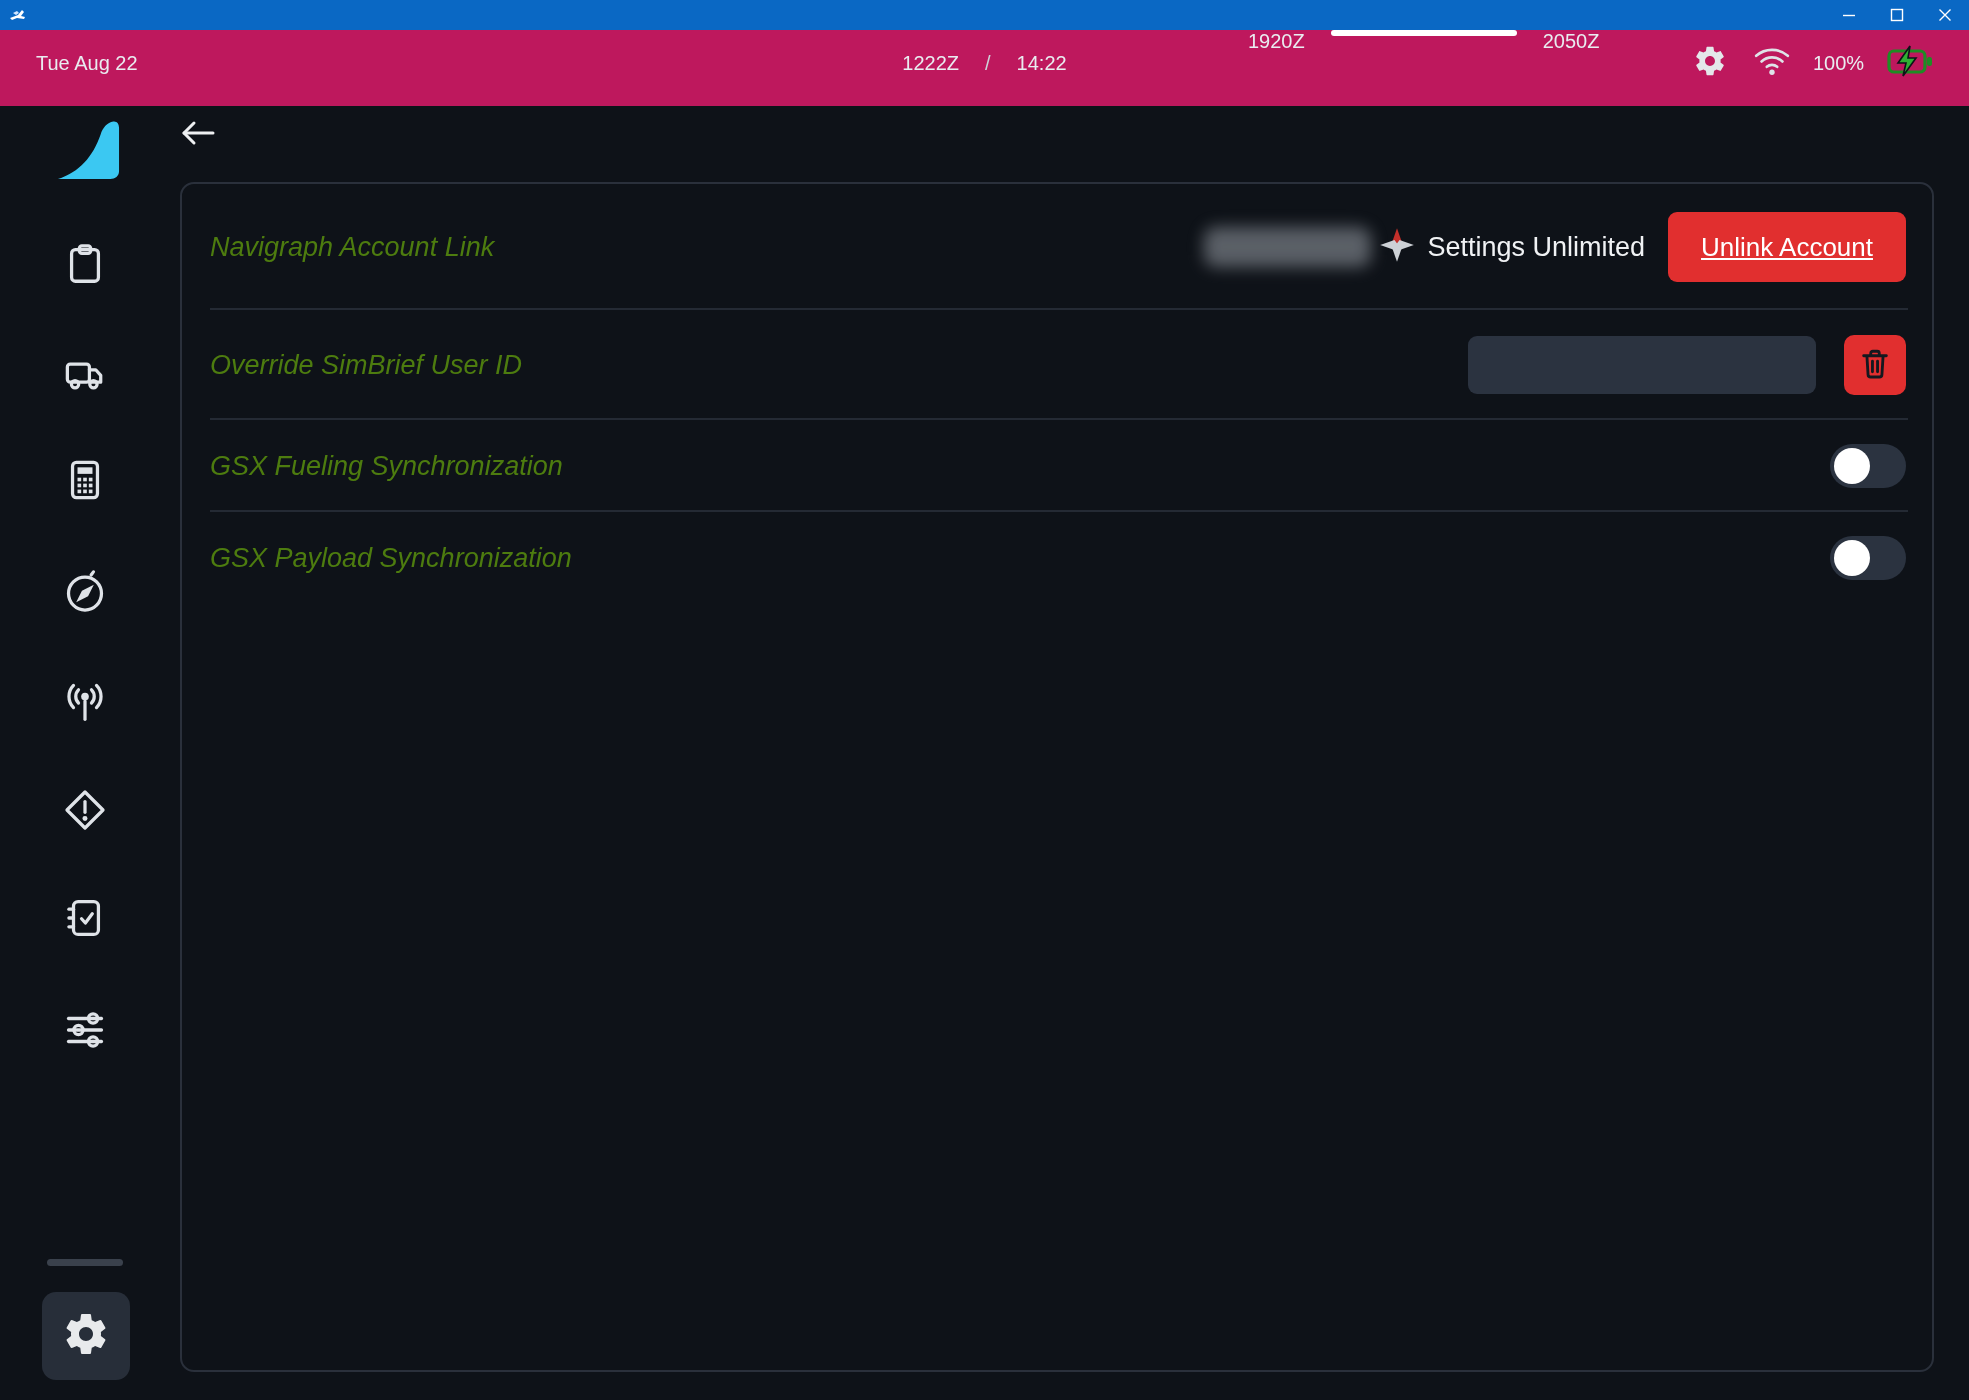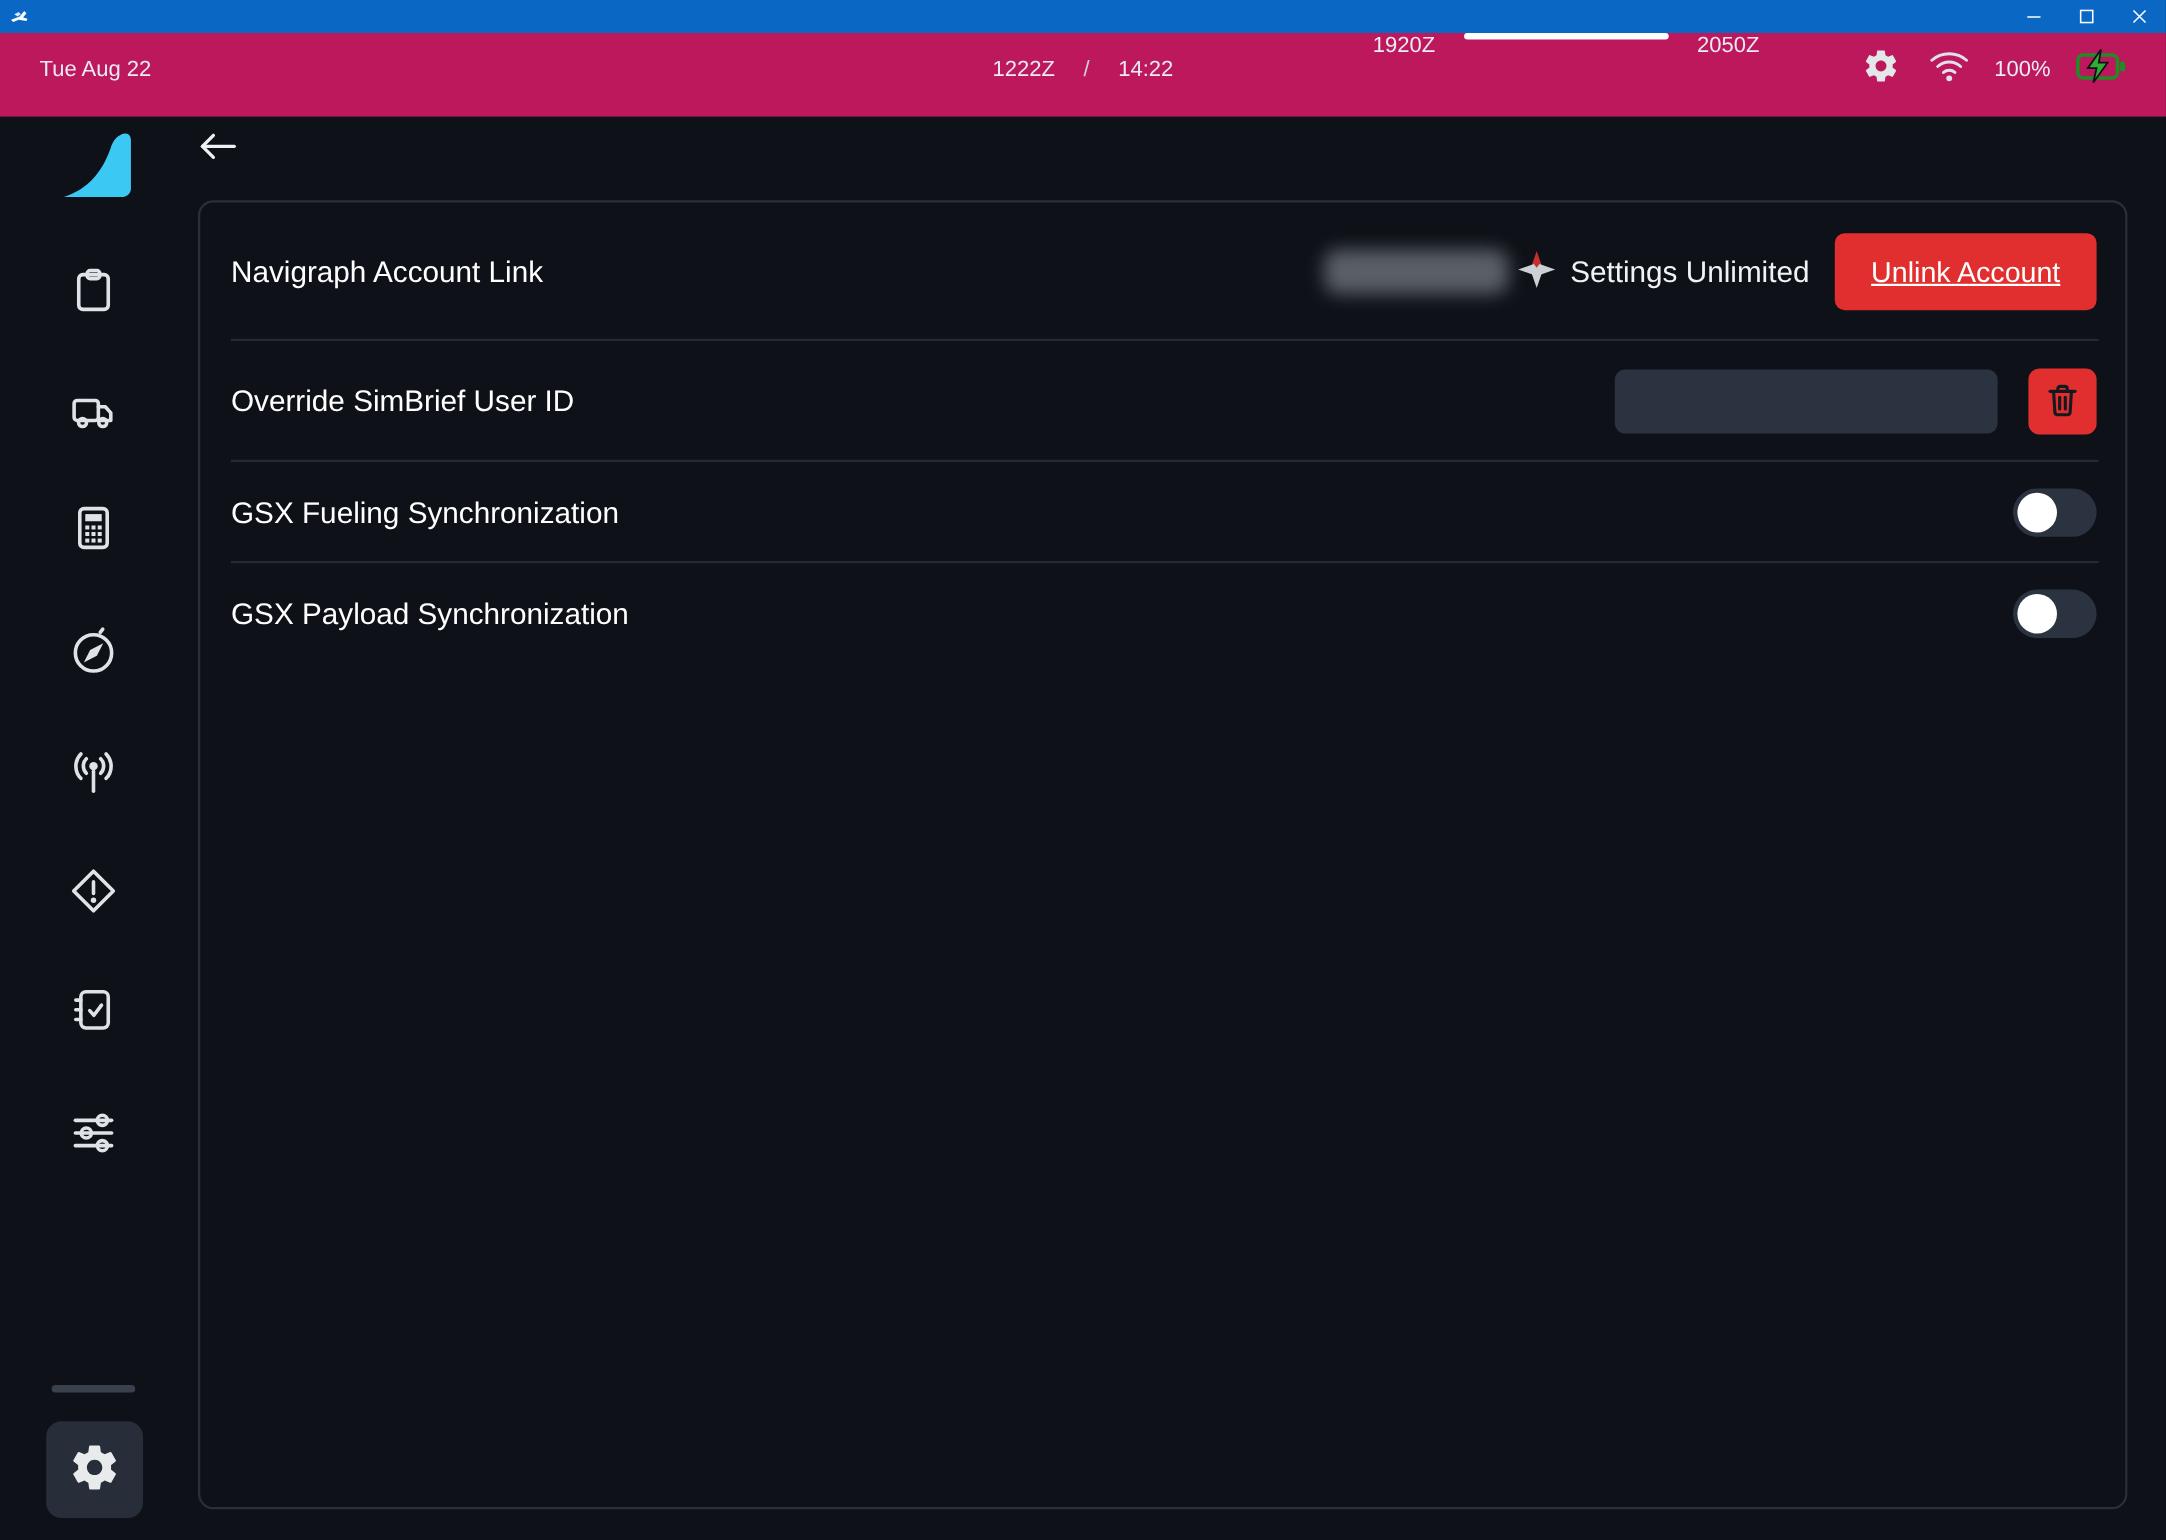--- a/index.html
+++ b/index.html
@@ -44,21 +44,21 @@
   .page-title { font-size:39px; font-weight:700; color:#f4f5f7; letter-spacing:-0.3px; }
 
   
   .panel { position:absolute; left:180px; top:182px; width:1754px; height:1190px;
            border:2px solid #2a303b; border-radius:14px; overflow:hidden; }
   .row { display:flex; align-items:center; padding:0 26px 0 28px; position:relative; }
   .row::after { content:""; position:absolute; left:28px; right:24px; bottom:0;
                 height:2px; background:#242a34; }
   .row.last::after { display:none; }
   .row1 { height:126px; } .row2 { height:110px; } .row3 { height:92px; } .row4 { height:92px; }
-  .row-label { font-size:27px; color:#ffffff; }
+  .row-label { font-size:27px; color:#4d7c0f;font-style:italic; }
   .row-right { margin-left:auto; display:flex; align-items:center; }
 
   .blur-pill { width:167px; height:40px; border-radius:12px; background:#9aa0a8;
                opacity:.55; filter:blur(8px); }
   .navigraph-star { margin-left:8px; }
   .sub-label { margin-left:12px; font-size:27px; color:#f0f2f4; white-space:nowrap; }
   .red-btn { margin-left:23px; height:70px; padding:0 33px; background:#e12f2f;
              border:none; border-radius:9px; color:#ffffff; font-size:26px;
              font-family:"Liberation Sans", sans-serif; display:flex; align-items:center;text-decoration:underline; }
 

